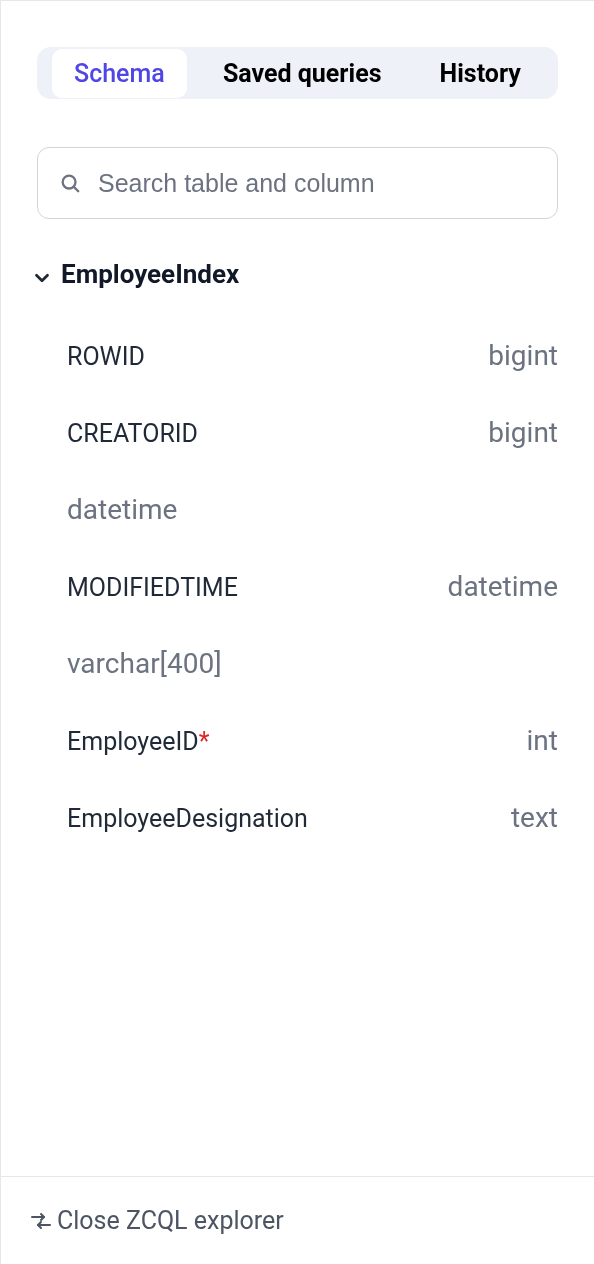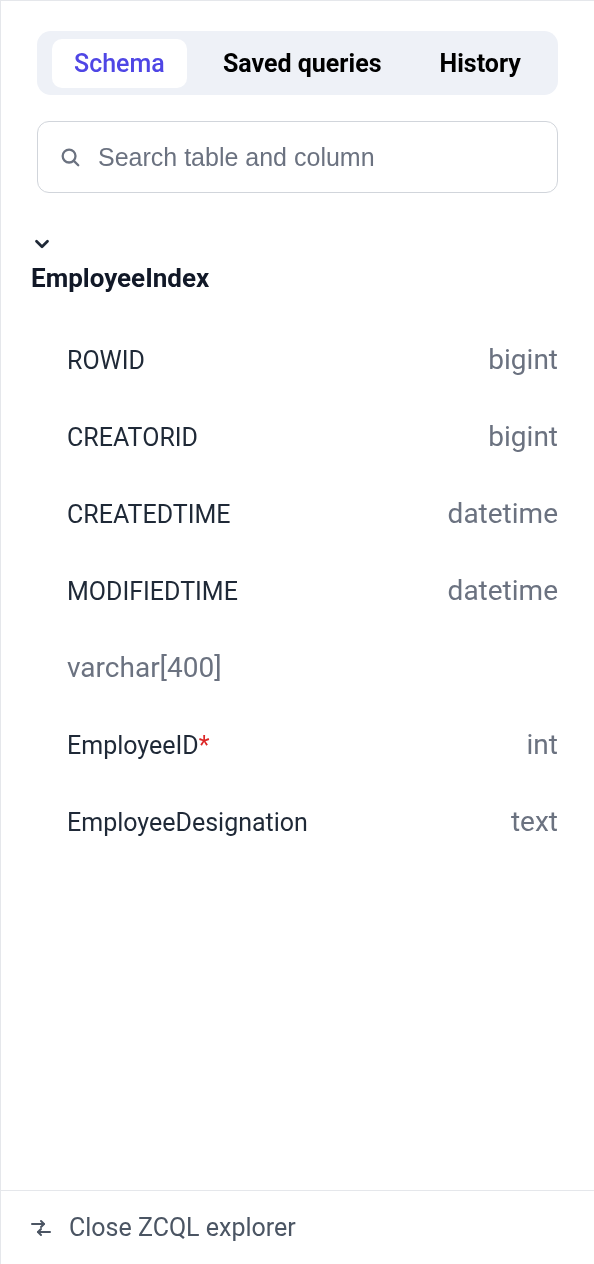--- a/index.html
+++ b/index.html
@@ -23,38 +23,39 @@
       overflow-y: auto;
     }
     .tabs {
       background: #eef1f7;
       border-radius: 14px;
       display: flex;
       padding: 8px;
       gap: 0;
       align-items: center;
       justify-content: space-around;
-      height: 64px;
+      height: 52px;
+      margin-top: 16px;
     }
     .tab {
       font-size: 25px;
       font-weight: 700;
       color: #000000;
       padding: 10px 22px;
       border-radius: 10px;
       cursor: pointer;
       white-space: nowrap;
     }
     .tab.active {
       background: #fff;
       color: #4f46e5;
       font-weight: 500;
     }
     .search-wrapper {
-      margin-top: 26px;
+      margin-top: 48px;
       position: relative;
     }
     .search-input {
       width: 100%;
       height: 72px;
       border: 1px solid #d1d5db;
       border-radius: 12px;
       padding: 0 20px 0 60px;
       font-size: 25px;
       color: #1f2937;
@@ -71,25 +72,24 @@
       transform: translateY(-50%);
       color: #6b7280;
       width: 22px;
       height: 22px;
     }
     .table-section {
       margin-top: 40px;
     }
     .table-header {
       display: flex;
-      align-items: flex-start;
+      align-items: flex-end;
       gap: 8px;
       cursor: pointer;
       margin-left: -6px;
-      flex-direction: column;
     }
     .chevron {
       width: 22px;
       height: 22px;
       color: #1f2937;
       flex-shrink: 0;
     }
     .table-name {
       font-size: 26px;
       font-weight: 700;
@@ -114,25 +114,25 @@
     .required {
       color: #dc2626;
     }
     .column-type {
       font-size: 28px;
       font-weight: 400;
       color: #6b7280;
     }
     .footer {
       border-top: 1px solid #e5e7eb;
-      height: 74px;
+      height: 88px;
       display: flex;
       align-items: center;
       padding: 0 28px;
-      gap: 16px;
+      gap: 4px;
     }
     .collapse-icon {
       width: 24px;
       height: 24px;
       color: #4b5563;
       flex-shrink: 0;
     }
     .footer-text {
       font-size: 25px;
       color: #4b5563;
@@ -168,21 +168,20 @@
     <div class="columns">
       <div class="column-row">
         <span class="column-name">ROWID</span>
         <span class="column-type">bigint</span>
       </div>
       <div class="column-row">
         <span class="column-name">CREATORID</span>
         <span class="column-type">bigint</span>
       </div>
       <div class="column-row">
-        <span class="column-name">CREATEDTIME</span>
         <span class="column-type">datetime</span>
       </div>
       <div class="column-row">
         <span class="column-name">MODIFIEDTIME</span>
         <span class="column-type">datetime</span>
       </div>
       <div class="column-row">
         <span class="column-type">varchar[400]</span>
       </div>
       <div class="column-row">

